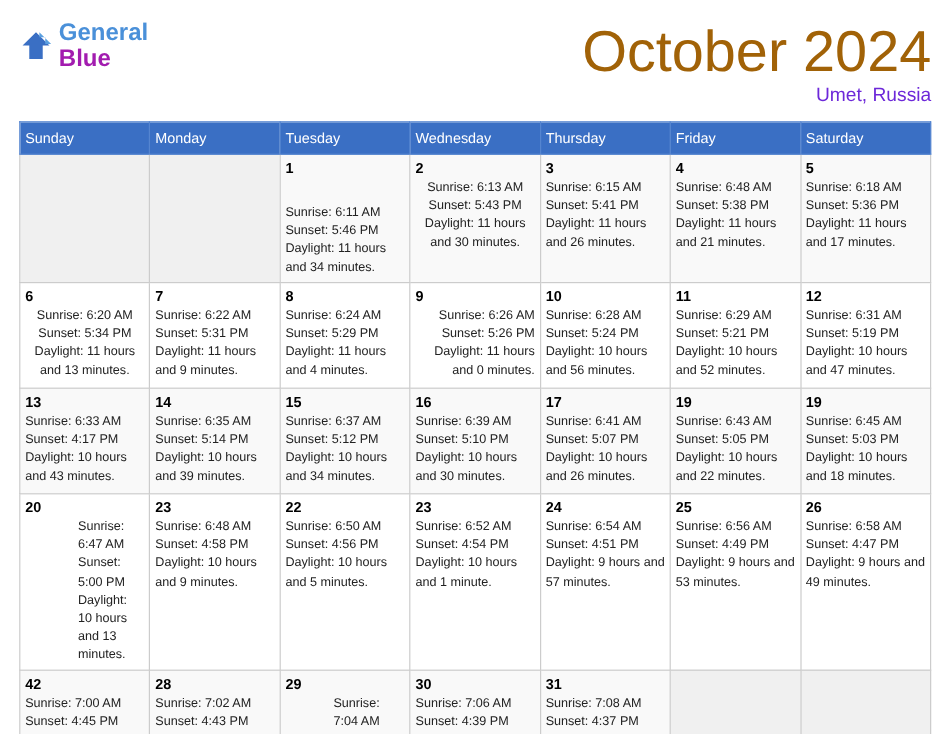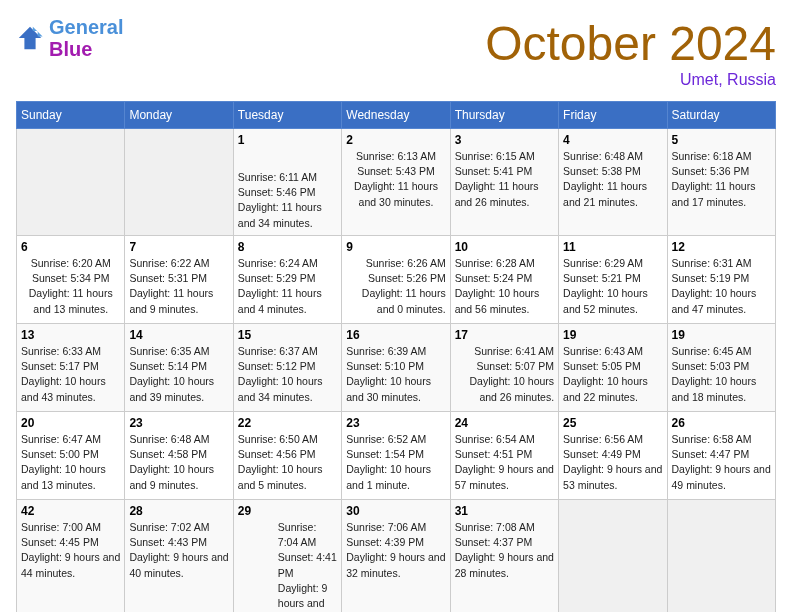--- a/index.html
+++ b/index.html
@@ -196,21 +196,21 @@
           <div class="day-num">12</div>
           <div class="day-detail" style="white-space: pre-line;">Sunrise: 6:31 AM
 Sunset: 5:19 PM
 Daylight: 10 hours and 47 minutes.</div>
         </td>
       </tr>
       <tr>
         <td>
           <div class="day-num">13</div>
           <div class="day-detail" style="white-space: pre-line;">Sunrise: 6:33 AM
-Sunset: 5:17 PM
+Sunset: 4:17 PM
 Daylight: 10 hours and 43 minutes.</div>
         </td>
         <td>
           <div class="day-num">14</div>
           <div class="day-detail" style="white-space: pre-line;">Sunrise: 6:35 AM
 Sunset: 5:14 PM
 Daylight: 10 hours and 39 minutes.</div>
         </td>
         <td>
           <div class="day-num">15</div>
@@ -219,60 +219,60 @@
 Daylight: 10 hours and 34 minutes.</div>
         </td>
         <td>
           <div class="day-num">16</div>
           <div class="day-detail" style="white-space: pre-line;">Sunrise: 6:39 AM
 Sunset: 5:10 PM
 Daylight: 10 hours and 30 minutes.</div>
         </td>
         <td>
           <div class="day-num">17</div>
-          <div class="day-detail" style="white-space: pre-line; text-align: right;">Sunrise: 6:41 AM
+          <div class="day-detail" style="white-space: pre-line;">Sunrise: 6:41 AM
 Sunset: 5:07 PM
 Daylight: 10 hours and 26 minutes.</div>
         </td>
         <td>
           <div class="day-num">19</div>
           <div class="day-detail" style="white-space: pre-line;">Sunrise: 6:43 AM
 Sunset: 5:05 PM
 Daylight: 10 hours and 22 minutes.</div>
         </td>
         <td>
           <div class="day-num">19</div>
           <div class="day-detail" style="white-space: pre-line;">Sunrise: 6:45 AM
 Sunset: 5:03 PM
 Daylight: 10 hours and 18 minutes.</div>
         </td>
       </tr>
       <tr>
         <td>
           <div class="day-num">20</div>
-          <div class="day-detail" style="white-space: pre-line;">Sunrise: 6:47 AM
+          <div class="day-detail" style="white-space: pre-line; margin-left: 44px;">Sunrise: 6:47 AM
 Sunset: 5:00 PM
 Daylight: 10 hours and 13 minutes.</div>
         </td>
         <td>
           <div class="day-num">23</div>
           <div class="day-detail" style="white-space: pre-line;">Sunrise: 6:48 AM
 Sunset: 4:58 PM
 Daylight: 10 hours and 9 minutes.</div>
         </td>
         <td>
           <div class="day-num">22</div>
           <div class="day-detail" style="white-space: pre-line;">Sunrise: 6:50 AM
 Sunset: 4:56 PM
 Daylight: 10 hours and 5 minutes.</div>
         </td>
         <td>
           <div class="day-num">23</div>
           <div class="day-detail" style="white-space: pre-line;">Sunrise: 6:52 AM
-Sunset: 1:54 PM
+Sunset: 4:54 PM
 Daylight: 10 hours and 1 minute.</div>
         </td>
         <td>
           <div class="day-num">24</div>
           <div class="day-detail" style="white-space: pre-line;">Sunrise: 6:54 AM
 Sunset: 4:51 PM
 Daylight: 9 hours and 57 minutes.</div>
         </td>
         <td>
           <div class="day-num">25</div>

